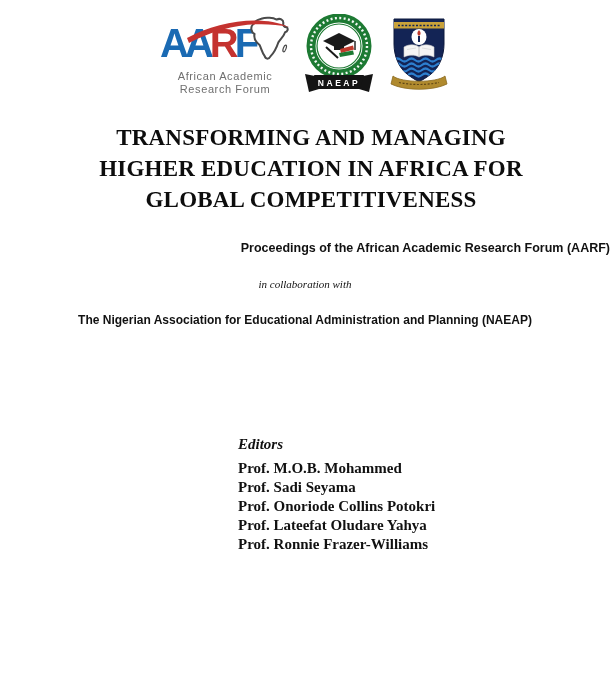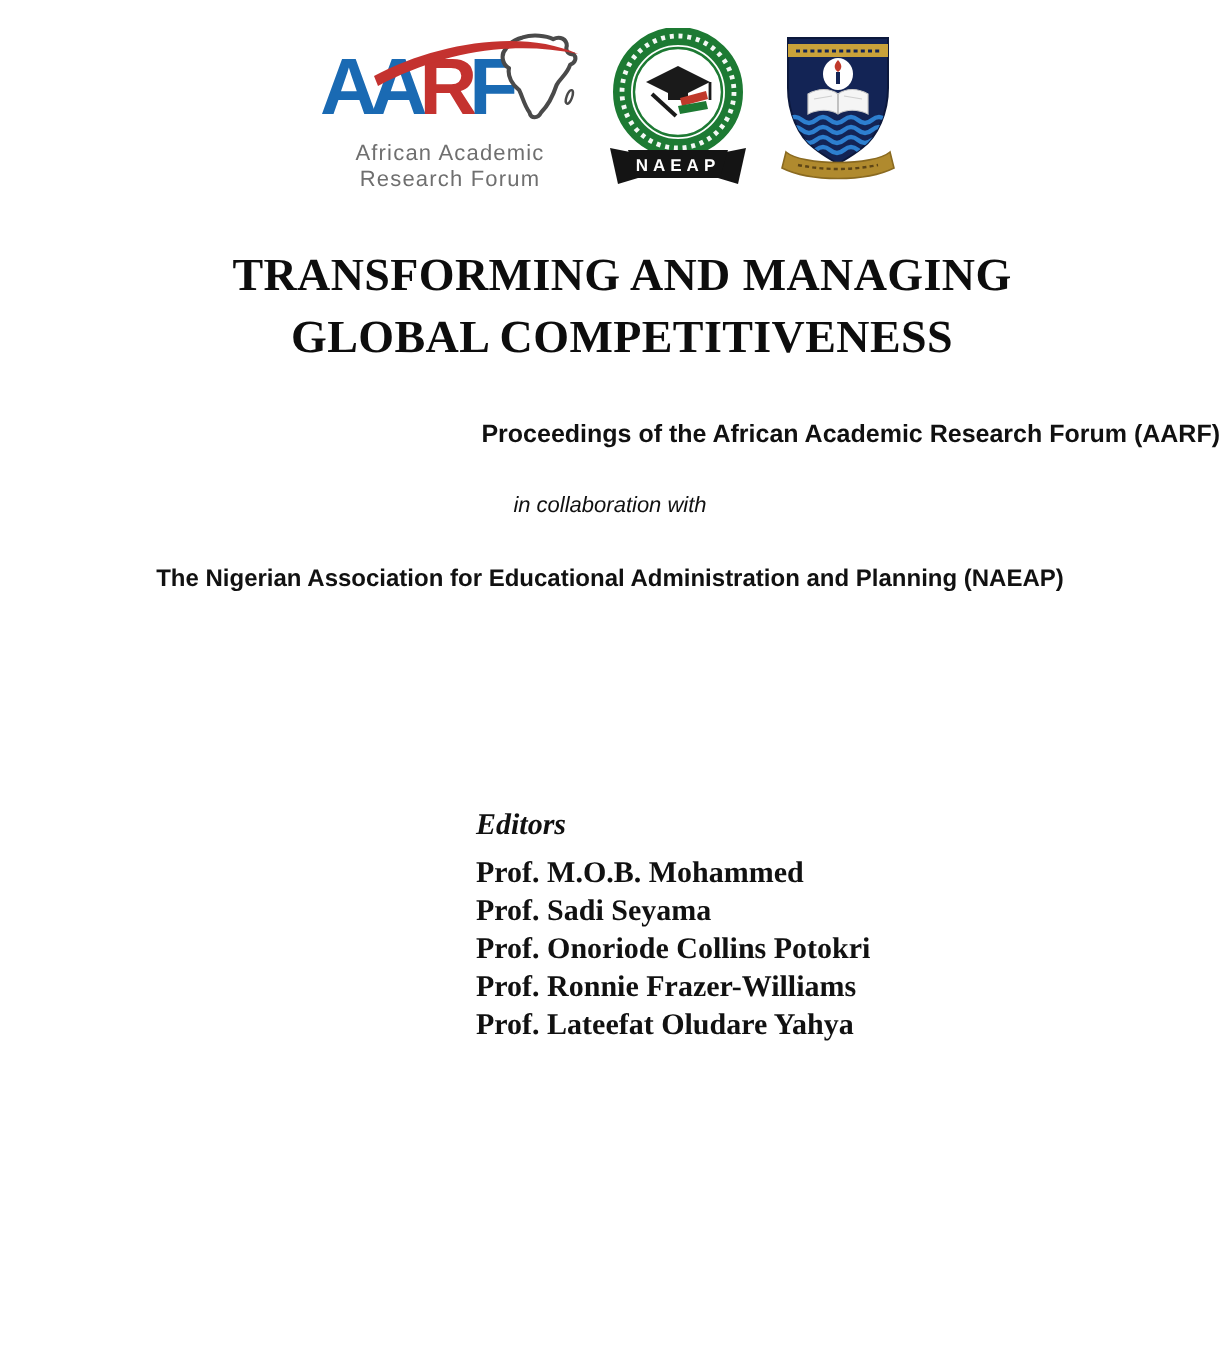--- a/index.html
+++ b/index.html
@@ -49,21 +49,21 @@
     margin: 26px 0 0;
     text-align: right;
     font-family: "Liberation Sans", sans-serif;
     font-weight: bold;
     font-size: 12.5px;
     line-height: 15px;
   }
   .collab {
     margin: 22px 0 0;
     text-align: center;
-    font-family: Liberation Sans, sans-serif;
+    font-family: Liberation Serif, serif;
     font-style: italic;
     font-size: 11px;
     line-height: 13px;
   }
   .partner {
     margin: 22px 0 0;
     text-align: center;
     font-family: "Liberation Sans", sans-serif;
     font-weight: bold;
     font-size: 12px;
@@ -177,34 +177,35 @@
         <g>
           <path d="M6 62 C14 69 50 69 58 62 L60 70 C46 77 18 77 4 70 Z" fill="#b08a2e" stroke="#8a6a20" stroke-width="0.8"></path>
           <path d="M12 68.5 Q32 72.5 52 68.5" stroke="#5d4516" stroke-width="1.2" stroke-dasharray="2 1.6" fill="none"></path>
         </g>
       </svg>
     </div>
   </header>
 
   <h1 class="main-title">
     <span>TRANSFORMING AND MANAGING</span>
+    <span>HIGHER EDUCATION IN AFRICA FOR</span>
     <span>GLOBAL COMPETITIVENESS</span>
   </h1>
 
   <p class="proceedings">Proceedings of the African Academic Research Forum (AARF)</p>
 
   <p class="collab">in collaboration with</p>
 
   <p class="partner">The Nigerian Association for Educational Administration and Planning (NAEAP)</p>
 
 
   <section class="editors">
     <p class="editors-heading">Editors</p>
     <ul class="editors-list">
       <li>Prof. M.O.B. Mohammed</li>
       <li>Prof. Sadi Seyama</li>
       <li>Prof. Onoriode Collins Potokri</li>
+      <li>Prof. Lateefat Oludare Yahya</li>
       <li>Prof. Ronnie Frazer-Williams</li>
-      <li>Prof. Lateefat Oludare Yahya</li>
     </ul>
   </section>
 
 </div>
 
 </body></html>

